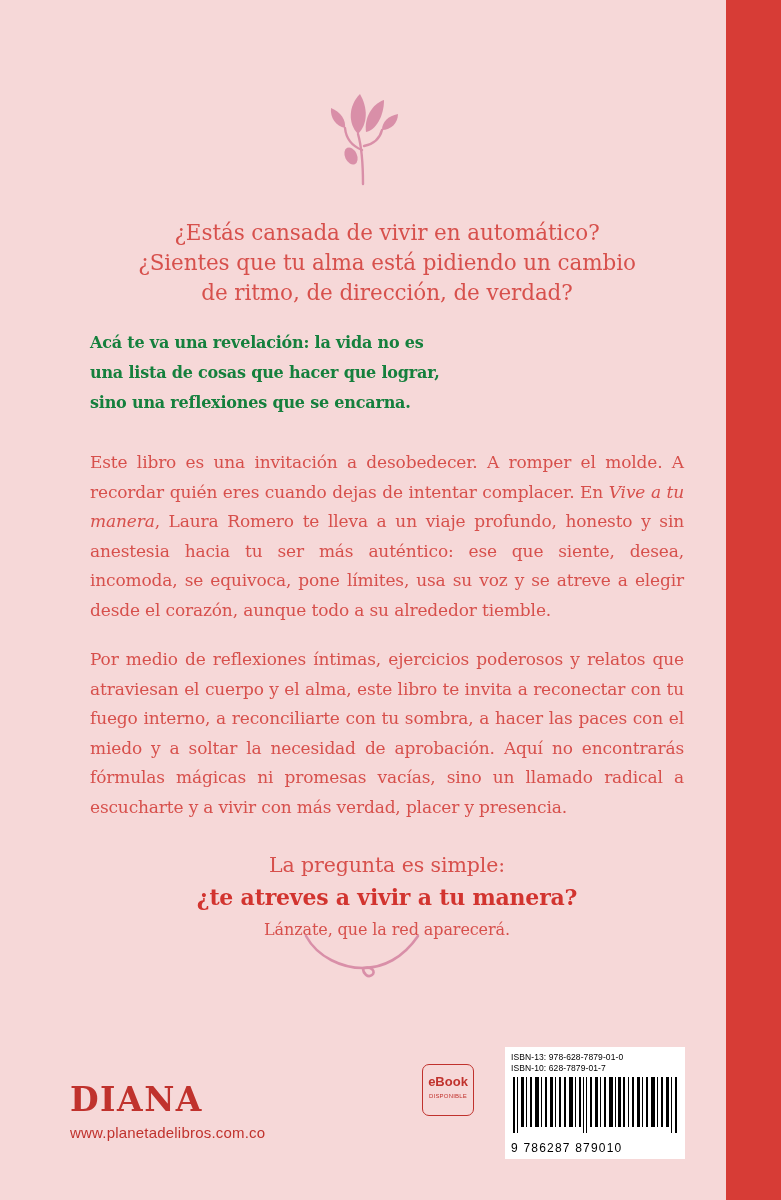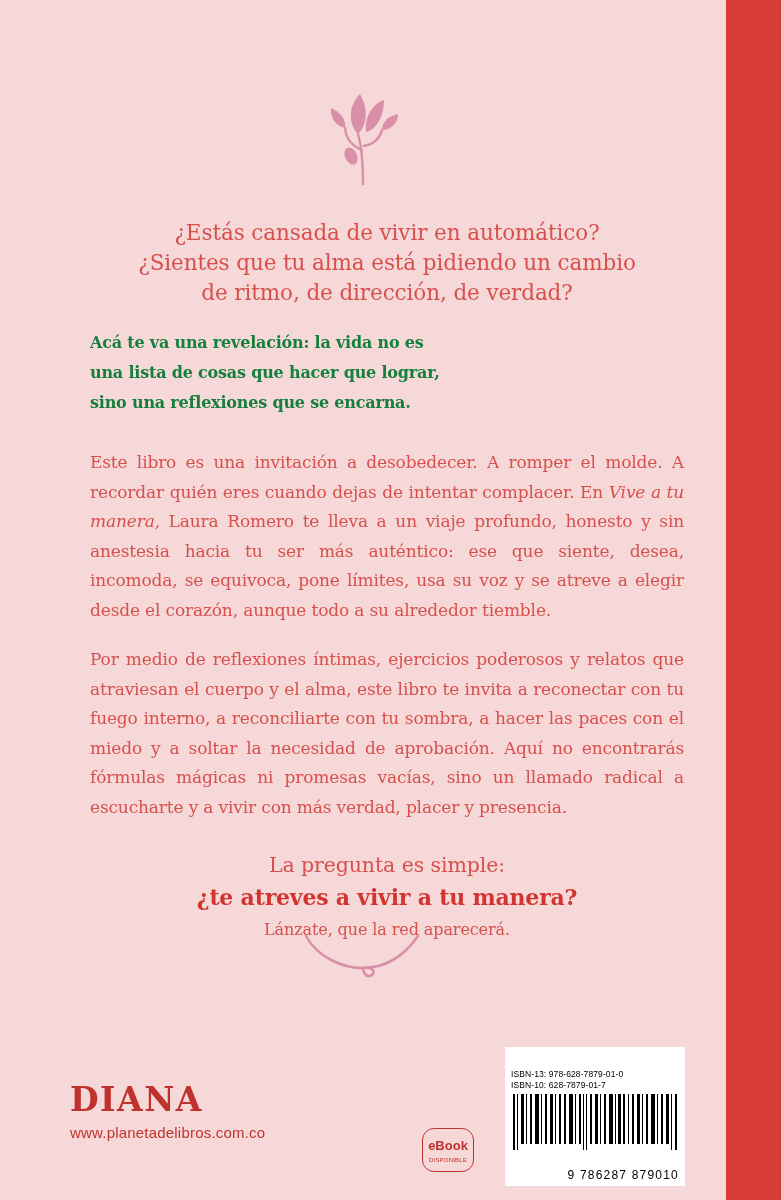--- a/index.html
+++ b/index.html
@@ -143,26 +143,26 @@
   .publisher-url {
     color: #c0322d;
     font-family: "Liberation Sans", sans-serif;
     font-size: 15px;
     letter-spacing: 0.2px;
     margin: 6px 0 0 0;
   }
   .ebook-badge {
     position: absolute;
     left: 422px;
-    top: 1128px;
+    top: 1064px;
     width: 52px;
-    height: 44px;
+    height: 52px;
     background: #f6d8d8;
     border: 1.5px solid #c0322d;
-    border-radius: 12px;
+    border-radius: 7px;
     text-align: center;
     box-sizing: border-box;
   }
   .ebook-badge .eb-1 {
     display: block;
     color: #c0322d;
     font-family: "Liberation Sans", sans-serif;
     font-size: 13px;
     font-weight: bold;
     margin-top: 10px;
@@ -176,21 +176,21 @@
     letter-spacing: 0.2px;
     line-height: 8px;
     margin-top: 3px;
   }
   .isbn-block {
     position: absolute;
     left: 505px;
     top: 1047px;
     width: 180px;
     background: #ffffff;
-    padding: 22px 6px 4px 6px;
+    padding: 5px 6px 4px 6px;
     box-sizing: border-box;
   }
   .isbn-line {
     color: #000;
     font-family: "Liberation Sans", sans-serif;
     font-size: 8.5px;
     line-height: 11px;
     letter-spacing: 0.1px;
     display: block;
   }
@@ -199,22 +199,22 @@
     height: 56px;
     width: 100%;
     display: block;
   }
   .barcode-number {
     color: #000;
     font-family: "Liberation Sans", sans-serif;
     font-size: 12px;
     letter-spacing: 1.2px;
     display: block;
-    text-align: right;
-    margin-top: 18px;
+    text-align: left;
+    margin-top: 8px;
   }
 </style>
 </head>
 <body>
 
 <div class="cover">
 
   <div class="page">
 
     <div class="ornament-top">

